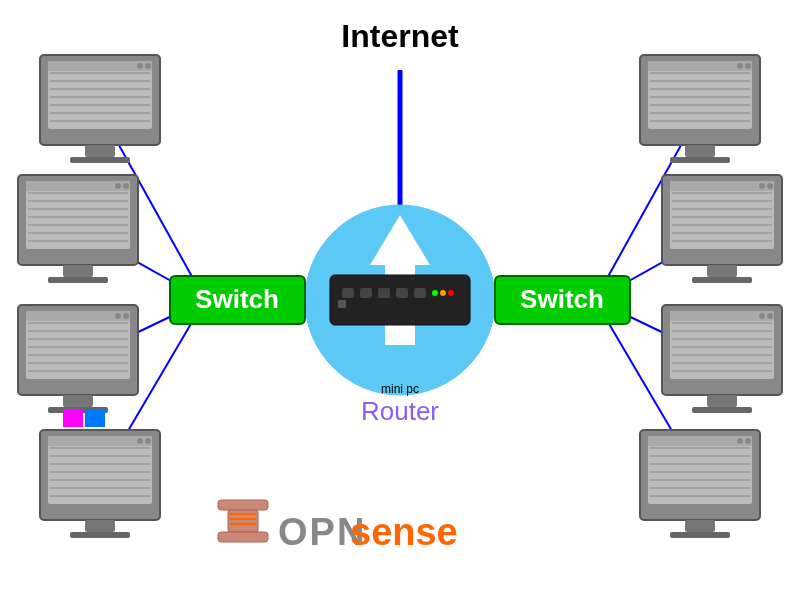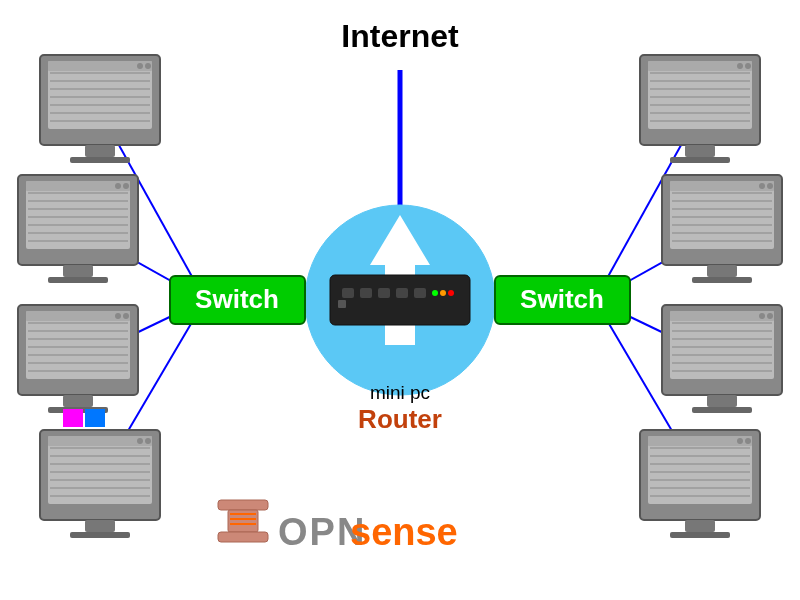--- a/index.html
+++ b/index.html
@@ -32,27 +32,27 @@
       color: #000;
     }
     .router-label {
       position: absolute;
       top: 382px;
       left: 50%;
       transform: translateX(-50%);
       text-align: center;
     }
     .router-label .mini {
-      font-size: 19px;
+      font-size: 12px;
       color: #000;
     }
     .router-label .big {
       font-size: 26px;
-      font-weight: bold;
-      color: #c2410c;
+      font-weight: normal;
+      color: #8b5cf6;
     }
   </style>
 </head>
 <body>
 
 <div id="canvas">
 
   <div class="internet-label">Internet</div>
 
   <svg id="network-diagram">

